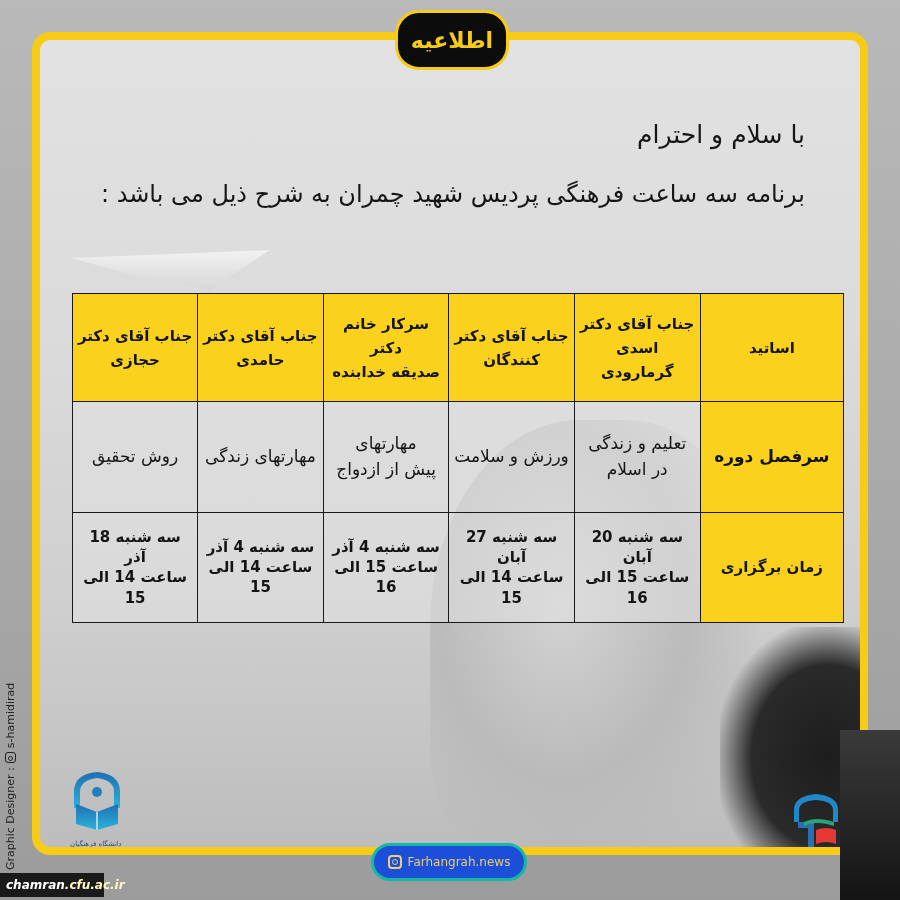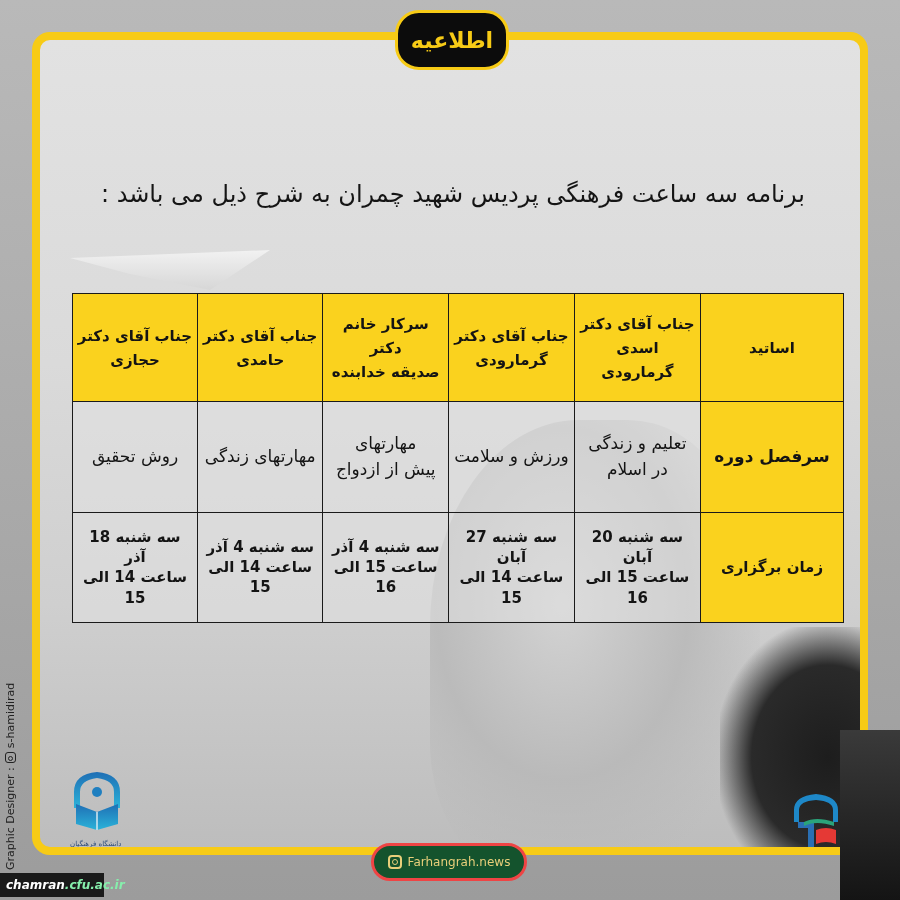--- a/index.html
+++ b/index.html
@@ -109,23 +109,23 @@
   }
   .logo-caption {
     position: absolute; font-size: 7px; color: #2b4a78; direction: rtl; white-space: nowrap;
   }
 
   
   .badge-bottom {
     position: absolute;
     left: 371px; top: 843px;
     width: 156px; height: 38px;
-    border: 3px solid #ef4444;
+    border: 3px solid #14b8a6;
     border-radius: 20px;
-    background: #14532d;
+    background: #1d4ed8;
     display: flex; align-items: center; justify-content: center; gap: 6px;
     z-index: 3;
   }
   .badge-bottom .handle { color: #e8cf7a; font-size: 12px; font-family: "DejaVu Sans", sans-serif; }
   .ig-icon {
     width: 14px; height: 14px; border: 2px solid #e8cf7a; border-radius: 4px; position: relative;
   }
   .ig-icon::after {
     content: ""; position: absolute; left: 2px; top: 2px; width: 6px; height: 6px;
     border: 1.5px solid #e8cf7a; border-radius: 50%; box-sizing: border-box;
@@ -151,38 +151,39 @@
   }
 
   .watermark {
     position: absolute; left: 0; top: 873px;
     width: 104px; height: 24px;
     background: #1a1a1a;
     color: #fff; font-size: 12px; font-weight: bold; font-style: italic;
     display: flex; align-items: center; padding-left: 6px;
     z-index: 4;
   }
-  .watermark .domain-accent { color: #86efac; }
+  .watermark .domain-accent { color: #fef9c3; }
 </style>
 </head>
 <body>
 
 <div class="frame">
   <div class="deco-paper"></div>
   <div class="deco-hand"></div>
   <div class="deco-dark"></div>
 
+  <div class="text-block greet">با سلام و احترام</div>
   <div class="text-block intro">برنامه سه ساعت فرهنگی پردیس شهید چمران به شرح ذیل می باشد :</div>
 
   <table class="schedule">
     <tbody>
         <tr class="r-head">
       <td class="label-cell">اساتید</td>
       <td class="col"><span>جناب آقای دکتر</span><br><span>اسدی گرمارودی</span></td>
-      <td class="col"><span>جناب آقای دکتر</span><br><span>گرمارودی</span></td>
+      <td class="col"><span>جناب آقای دکتر</span><br><span>کنندگان</span></td>
       <td class="col"><span>سرکار خانم دکتر</span><br><span>صدیقه خدابنده</span></td>
       <td class="col"><span>جناب آقای دکتر</span><br><span>حامدی</span></td>
       <td class="col"><span>جناب آقای دکتر</span><br><span>حجازی</span></td>
     </tr>
     <tr class="r-topic">
       <td class="label-cell">سرفصل دوره</td>
       <td><span>تعلیم و زندگی</span><br><span>در اسلام</span></td>
       <td><span>ورزش و سلامت</span></td>
       <td><span>مهارتهای</span><br><span>پیش از ازدواج</span></td>
       <td><span>مهارتهای زندگی</span></td>

